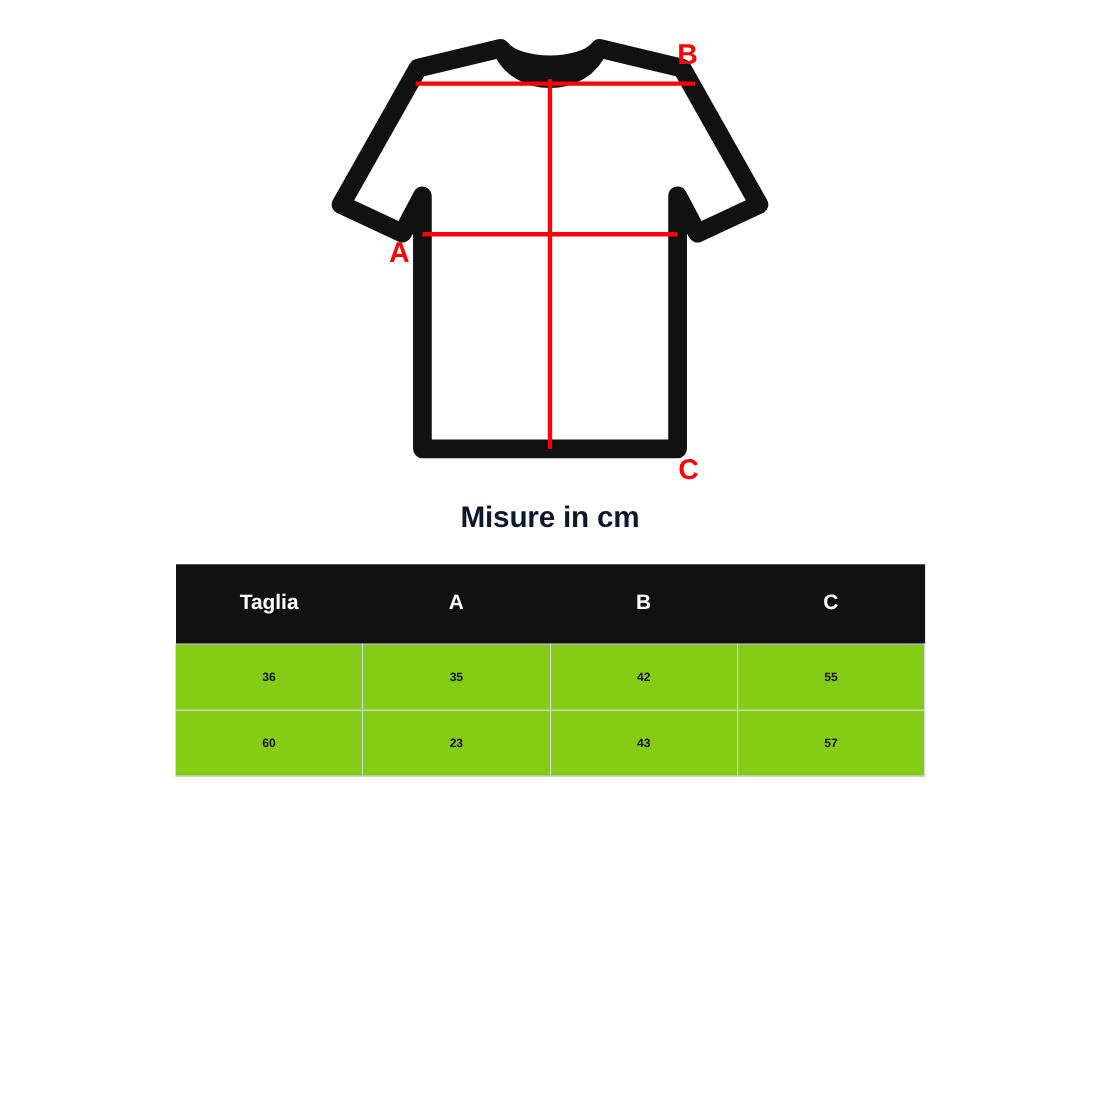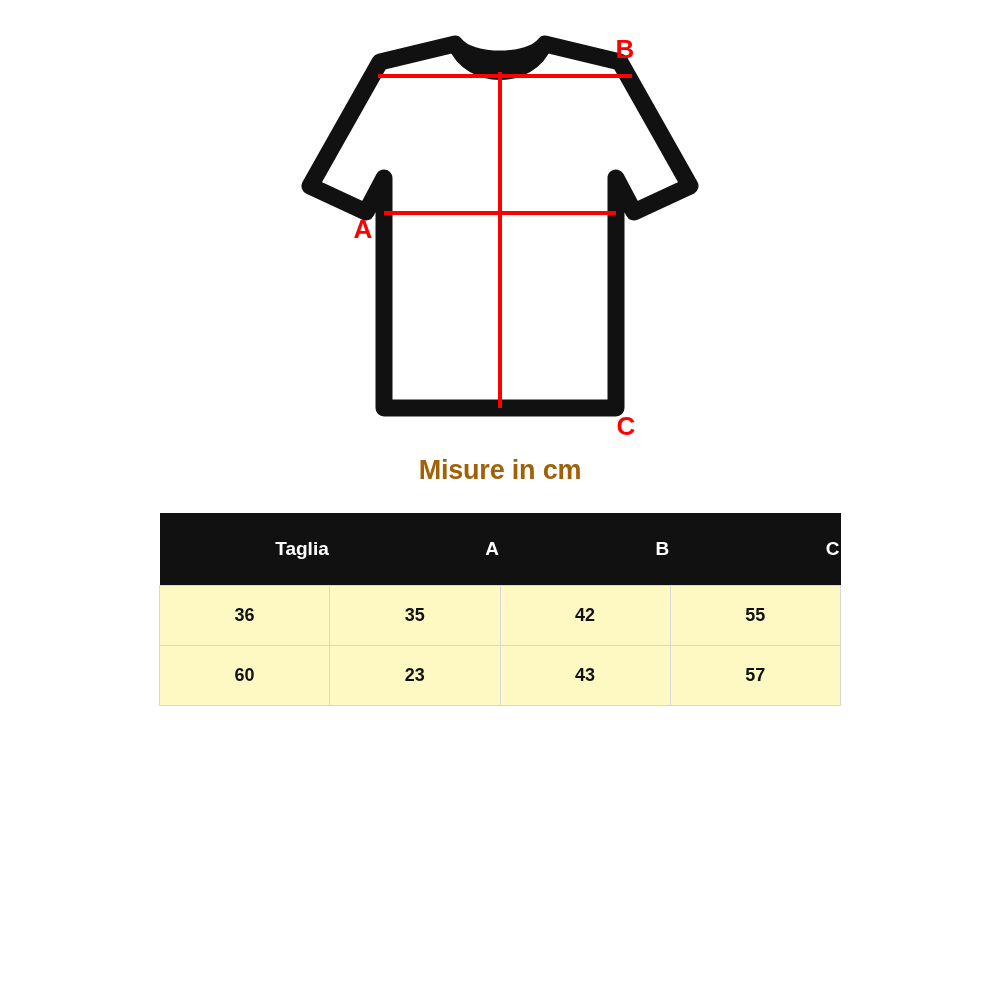--- a/index.html
+++ b/index.html
@@ -38,43 +38,43 @@
   }
   .caption {
     position: absolute;
     top: 455px;
     left: 0;
     width: 1000px;
     text-align: center;
     font-size: 27px;
     font-weight: bold;
     letter-spacing: -0.2px;
-    color: #a16207;
+    color: #0f172a;
   }
   table.size-table {
     position: absolute;
     left: 159px;
     top: 513px;
     width: 682px;
     border-collapse: collapse;
     table-layout: fixed;
   }
   table.size-table th {
     background: #111111;
     color: #ffffff;
     font-size: 19px;
     font-weight: bold;
     height: 70px;
-    text-align: right;
+    text-align: center;
     border: none;
   }
   table.size-table td {
-    background: #fef9c3;
+    background: #84cc16;
     color: #111111;
-    font-size: 18px;
+    font-size: 11px;
     font-weight: bold;
     height: 57px;
     text-align: center;
     border: 1px solid #d8d8d8;
   }
   table.size-table td:first-child {
     border-left: 1px solid #d8d8d8;
   }
   table.size-table tr:last-child td {
     border-bottom: 1px solid #d8d8d8;

